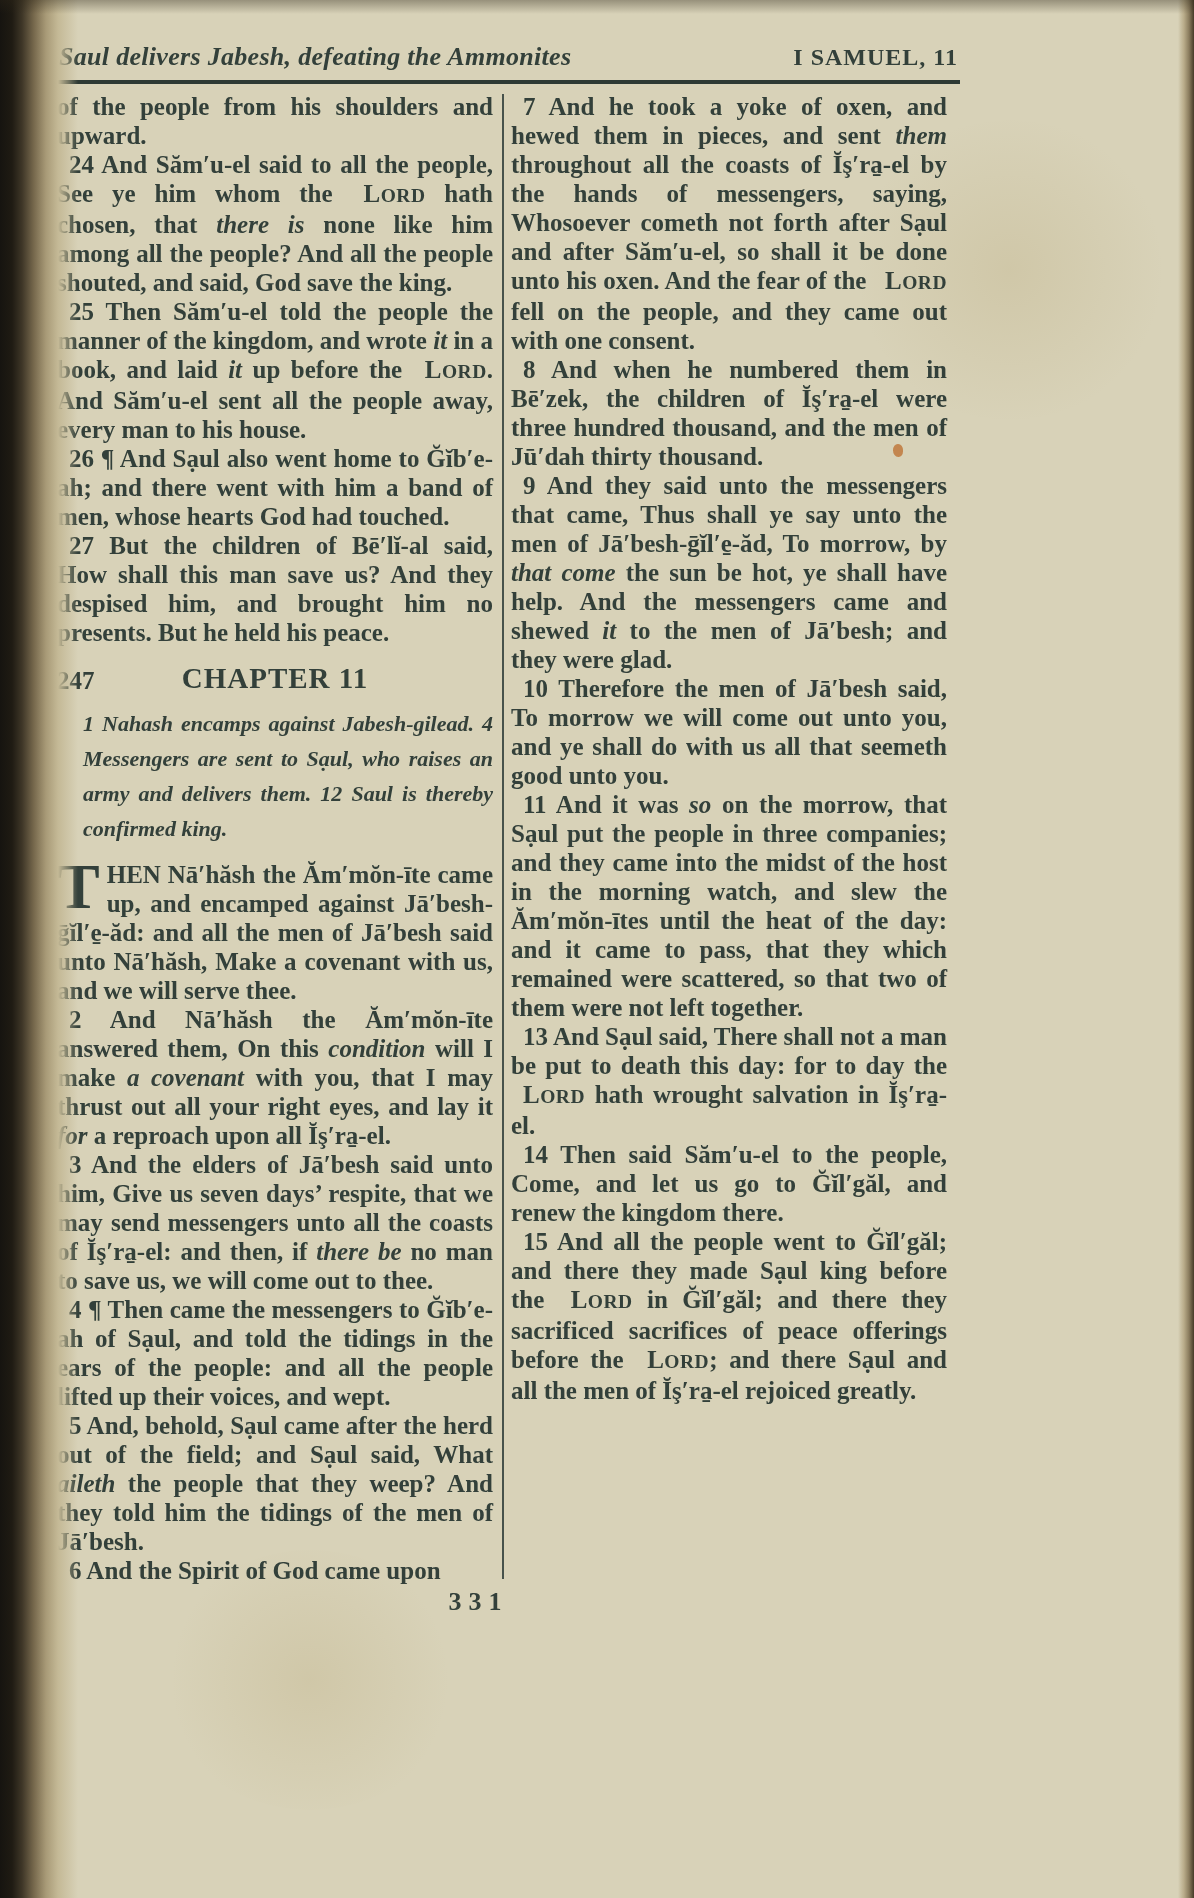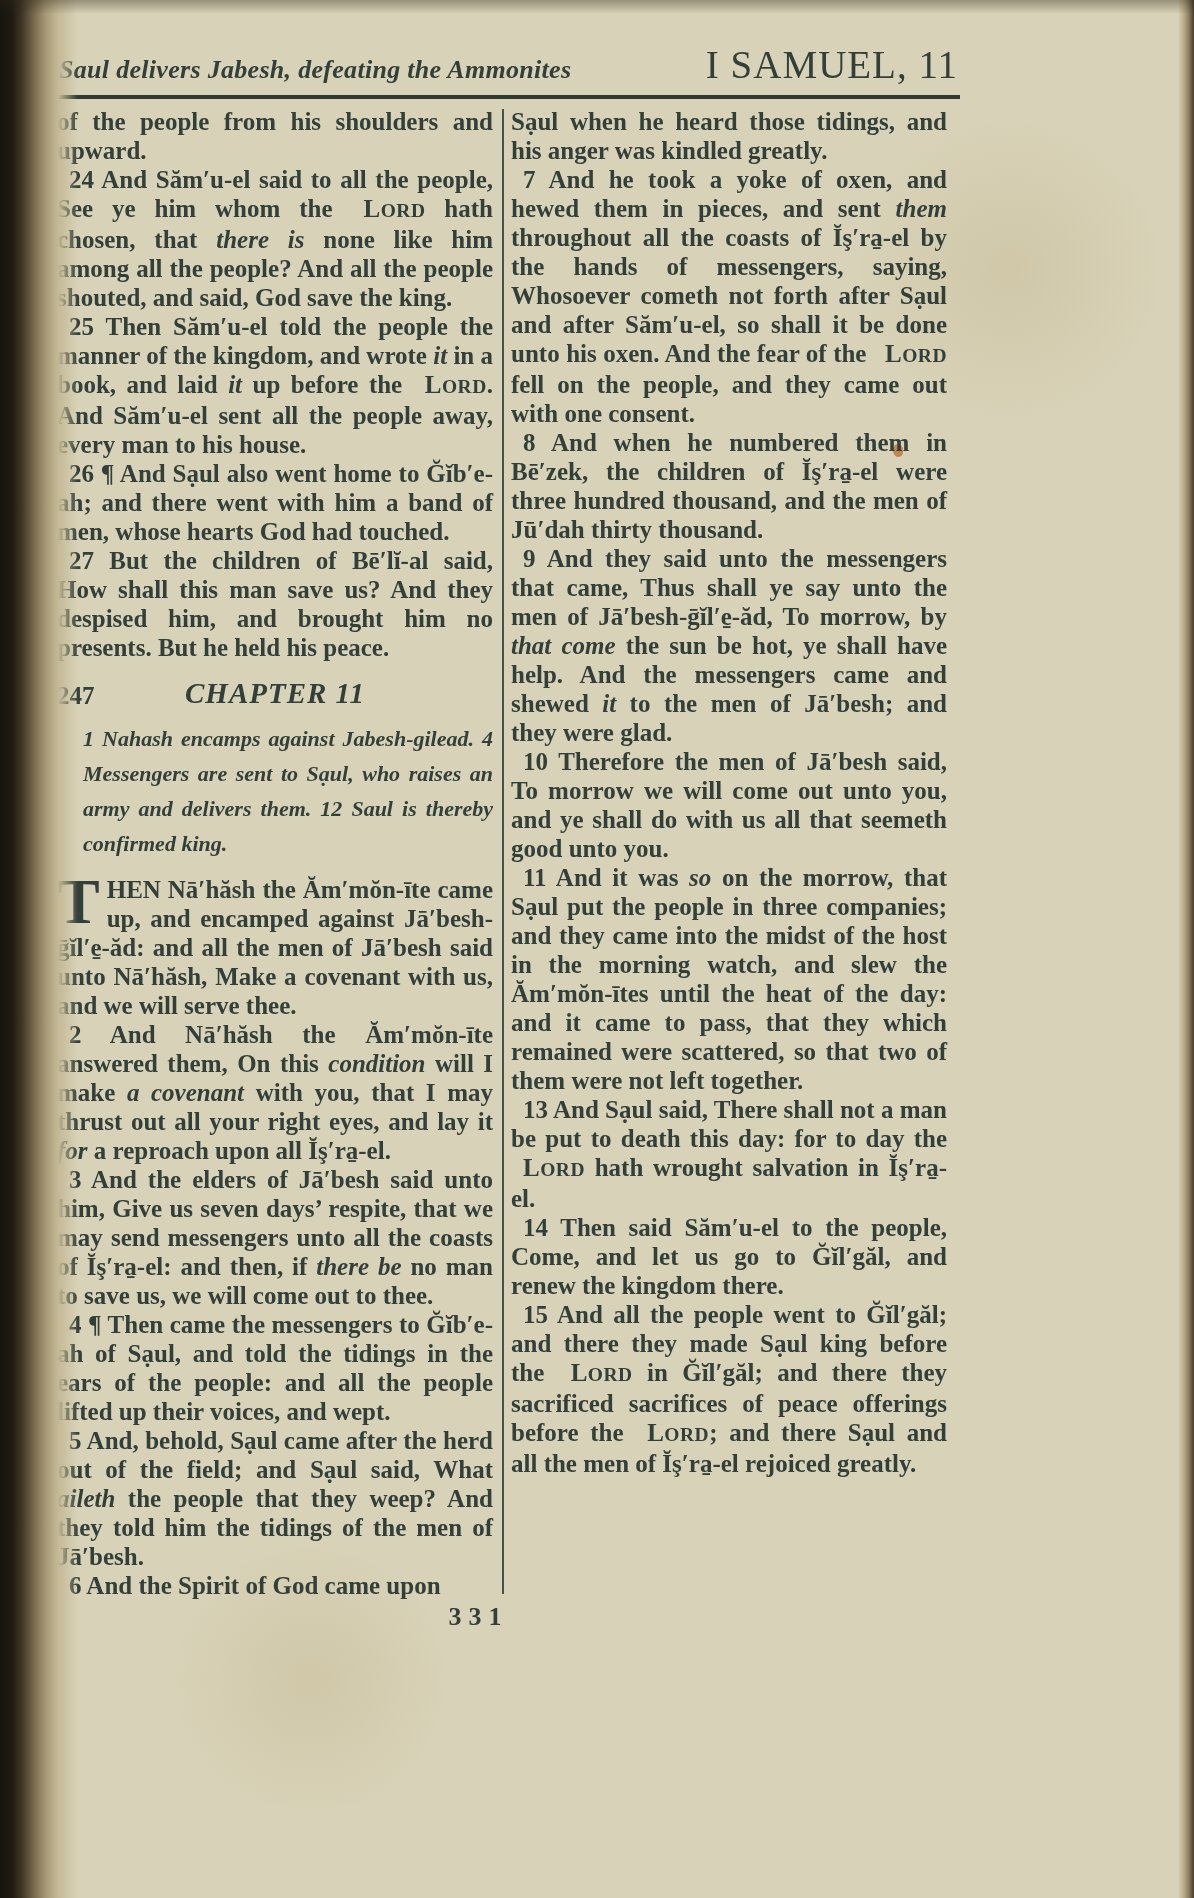--- a/index.html
+++ b/index.html
@@ -35,34 +35,34 @@
     color:#33403a;z-index:2;
   }
   .header{
     display:flex;justify-content:space-between;align-items:baseline;
     padding:0 2px 8px 2px;
   }
   .running-head{
     font-style:italic;font-weight:bold;font-size:26px;letter-spacing:.3px;
   }
   .book-ref{
-    font-weight:normal;font-size:39px;letter-spacing:1px;
+    font-weight:bold;font-size:24px;letter-spacing:1px;
   }
   .header-rule{height:4px;background:#2e3a34;margin-bottom:8px;}
   .columns{display:flex;align-items:stretch;}
   .col{width:436px;text-align:justify;font-weight:bold;font-size:25px;line-height:29px;}
   .col-divider{width:2px;background:#47524b;margin:2px 7px 6px 9px;}
   .col p{margin:0;}
   p.verse{text-indent:12px;}
   p.flush{text-indent:0;}
   .chapter-head{
     position:relative;text-align:center;margin:17px 0 12px 0;
   }
   .section-number{position:absolute;left:0;top:2px;font-weight:bold;font-size:25px;}
-  .chapter-title{font-weight:bold;font-size:29px;letter-spacing:1px;font-style:italic;}
+  .chapter-title{font-weight:bold;font-size:29px;letter-spacing:1px;}
   p.summary{
     font-style:italic;font-size:22px;line-height:35px;
     padding-left:26px;margin-bottom:14px !important;text-align:justify;
   }
   p.dropcap-para .drop-initial{
     float:left;font-weight:bold;font-size:64px;line-height:47px;
     padding:3px 7px 0 0;
   }
   p.dropcap-para{text-indent:0;margin-top:6px !important;}
   .lord{letter-spacing:.5px;margin-left:12px;}
@@ -107,21 +107,20 @@
           <p class="summary">1 Nahash encamps against Jabesh-gilead. 4 Messengers are sent to Sạul, who raises an army and delivers them. 12 Saul is thereby confirmed king.</p>
           <p class="verse dropcap-para"><span class="drop-initial">T</span>HEN Nā′hăsh the Ăm′mŏn-īte came up, and encamped against Jā′besh-ḡĭl′e̱-ăd: and all the men of Jā′besh said unto Nā′hăsh, Make a covenant with us, and we will serve thee.</p>
           <p class="verse">2 And Nā′hăsh the Ăm′mŏn-īte answered them, On this <i>condition</i> will I make <i>a covenant</i> with you, that I may thrust out all your right eyes, and lay it <i>for</i> a reproach upon all Ĭş′ra̱-el.</p>
           <p class="verse">3 And the elders of Jā′besh said unto him, Give us seven days’ respite, that we may send messengers unto all the coasts of Ĭş′ra̱-el: and then, if <i>there be</i> no man to save us, we will come out to thee.</p>
           <p class="verse">4 ¶ Then came the messengers to Ğĭb′e-ah of Sạul, and told the tidings in the ears of the people: and all the people lifted up their voices, and wept.</p>
           <p class="verse">5 And, behold, Sạul came after the herd out of the field; and Sạul said, What <i>aileth</i> the people that they weep? And they told him the tidings of the men of Jā′besh.</p>
           <p class="verse">6 And the Spirit of God came upon</p>
         </div>
       <div class="col-divider"></div>
       <div class="col" id="col-right">
-          <p class="flush">Sạul when he heard those tidings, and his anger was kindled greatly.</p>
           <p class="verse">7 And he took a yoke of oxen, and hewed them in pieces, and sent <i>them</i> throughout all the coasts of Ĭş′ra̱-el by the hands of messengers, saying, Whosoever cometh not forth after Sạul and after Săm′u-el, so shall it be done unto his oxen. And the fear of the <span class="lord">L<span class="sc">ORD</span></span> fell on the people, and they came out with one consent.</p>
           <p class="verse">8 And when he numbered them in Bē′zek, the children of Ĭş′ra̱-el were three hundred thousand, and the men of Jū′dah thirty thousand.</p>
           <p class="verse">9 And they said unto the messengers that came, Thus shall ye say unto the men of Jā′besh-ḡĭl′e̱-ăd, To morrow, by <i>that come</i> the sun be hot, ye shall have help. And the messengers came and shewed <i>it</i> to the men of Jā′besh; and they were glad.</p>
           <p class="verse">10 Therefore the men of Jā′besh said, To morrow we will come out unto you, and ye shall do with us all that seemeth good unto you.</p>
           <p class="verse">11 And it was <i>so</i> on the morrow, that Sạul put the people in three companies; and they came into the midst of the host in the morning watch, and slew the Ăm′mŏn-ītes until the heat of the day: and it came to pass, that they which remained were scattered, so that two of them were not left together.</p>
           <p class="verse">13 And Sạul said, There shall not a man be put to death this day: for to day the <span class="lord">L<span class="sc">ORD</span></span> hath wrought salvation in Ĭş′ra̱-el.</p>
           <p class="verse">14 Then said Săm′u-el to the people, Come, and let us go to Ğĭl′găl, and renew the kingdom there.</p>
           <p class="verse">15 And all the people went to Ğĭl′găl; and there they made Sạul king before the <span class="lord">L<span class="sc">ORD</span></span> in Ğĭl′găl; and there they sacrificed sacrifices of peace offerings before the <span class="lord">L<span class="sc">ORD</span></span>; and there Sạul and all the men of Ĭş′ra̱-el rejoiced greatly.</p>
         </div>
     </div>

